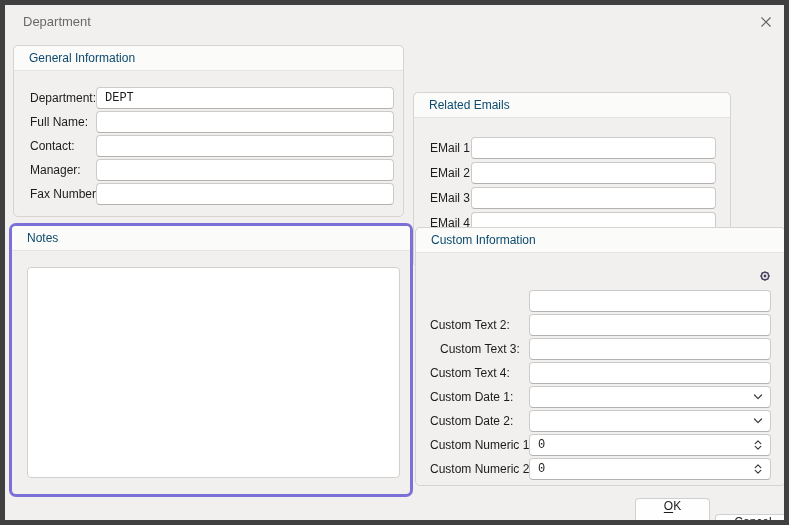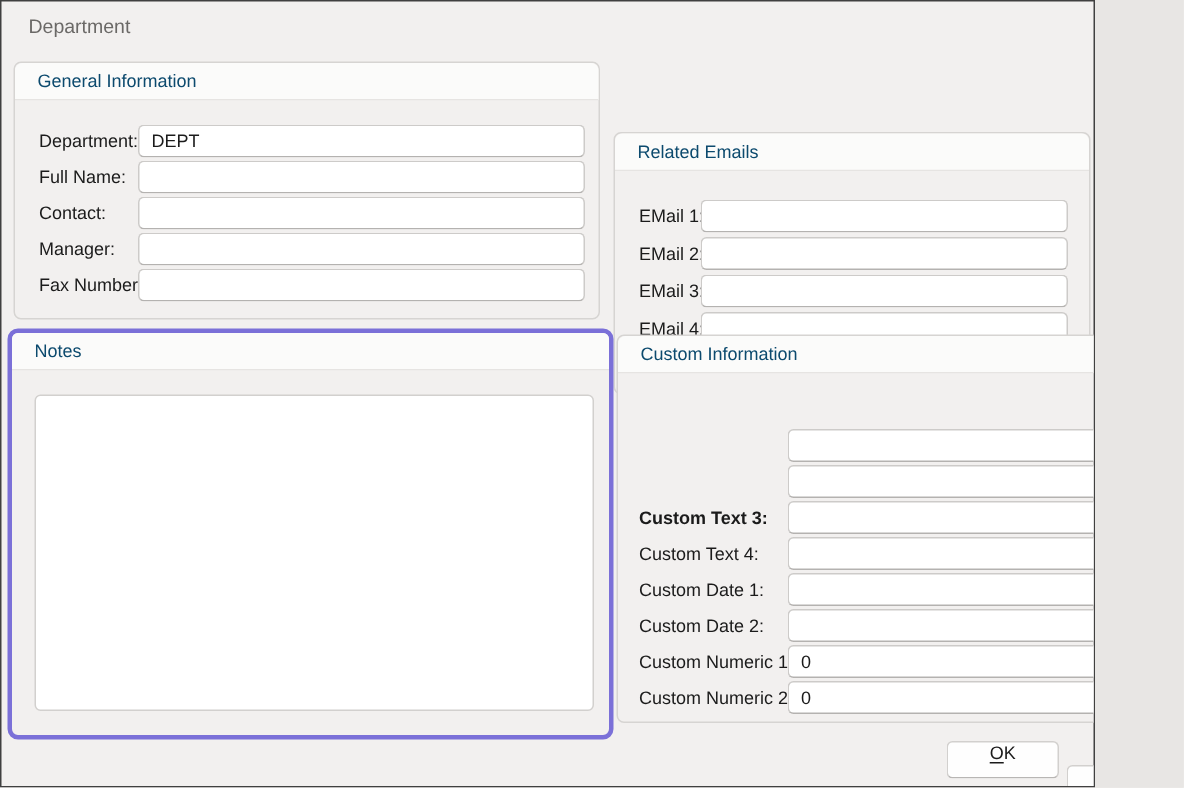--- a/index.html
+++ b/index.html
@@ -1,21 +1,21 @@
 <!DOCTYPE html>
 <html><head>
 <meta charset="utf-8">
 <style>
   * { margin:0; padding:0; box-sizing:border-box; }
   html,body { background:#e8e6e4; }
   body { font-family:"Liberation Sans", sans-serif; }
 
   .window {
-    position:relative; width:730px; height:525px;
-    background:#f2f0ef; border:1px solid #404040;
+    position:relative; width:789px; height:525px;
+    background:#f2f0ef; border:5px solid #404040;
     font-size:12px; color:#1b1b1b; overflow:hidden;
   }
 
   .titlebar-text {
     position:absolute; left:18px; top:9px;
     font-size:13px; color:#6b6967;
   }
   .close-btn {
     position:absolute; left:746px; top:4px; width:30px; height:26px;
     display:flex; align-items:center; justify-content:center; cursor:default;
@@ -32,21 +32,21 @@
     display:flex; align-items:center; padding-left:15px;
     font-weight:normal; color:#0c4a6e;text-align:center;
   }
 
   .flabel { position:absolute; height:22px; line-height:22px; white-space:nowrap; color:#1b1b1b; }
 
   .tb {
     position:absolute; height:22px; background:#ffffff;
     border:1px solid #cdcbc9; border-bottom-color:#b4b2b0;
     border-radius:4px; padding:0 8px;
-    font-family:Liberation Sans, sans-serif; font-size:12px; color:#1b1b1b;
+    font-family:Liberation Mono, monospace; font-size:12px; color:#1b1b1b;
     outline:none;
   }
 
   .combo-wrap { position:absolute; height:22px; }
   .combo-wrap .tb { left:0; top:0; width:100%; padding-right:26px; }
   .combo-icon {
     position:absolute; right:7px; top:5px; width:12px; height:12px;
     pointer-events:auto;
   }
 
@@ -136,22 +136,23 @@
         <g fill="#474360">
           <rect x="4.1" y="4.1" width="7.8" height="7.8" rx="1.9"></rect>
           <rect x="4.1" y="4.1" width="7.8" height="7.8" rx="1.9" transform="rotate(45 8 8)"></rect>
         </g>
         <circle cx="8" cy="8" r="2.9" fill="#f2f0ef"></circle>
         <circle cx="8" cy="8" r="1.4" fill="#474360"></circle>
       </svg>
     </div>
 
     <input class="tb" style="left: 113px; top: 62px; width: 242px;" value="">
+    <div class="flabel" style="left:14px; top:86px;">Custom Text 2:</div>
     <input class="tb" style="left: 113px; top: 86px; width: 242px;" value="">
-    <div class="flabel" style="left:14px; top:110px;font-weight:bold;">Custom Text 3:</div>
+    <div class="flabel" style="left:24px; top:110px;">Custom Text 3:</div>
     <input class="tb" style="left: 113px; top: 110px; width: 242px;" value="">
     <div class="flabel" style="left:14px; top:134px;">Custom Text 4:</div>
     <input class="tb" style="left: 113px; top: 134px; width: 242px;" value="">
 
     <div class="flabel" style="left:14px; top:158px;">Custom Date 1:</div>
     <div class="combo-wrap" style="left:113px; top:158px; width:242px;">
       <input class="tb" value="" style="">
       <svg class="combo-icon" viewBox="0 0 12 12">
         <path d="M2.5 4 L6 7.6 L9.5 4" fill="none" stroke="#3a3a3a" stroke-width="1.2" stroke-linecap="round" stroke-linejoin="round"></path>
       </svg>

